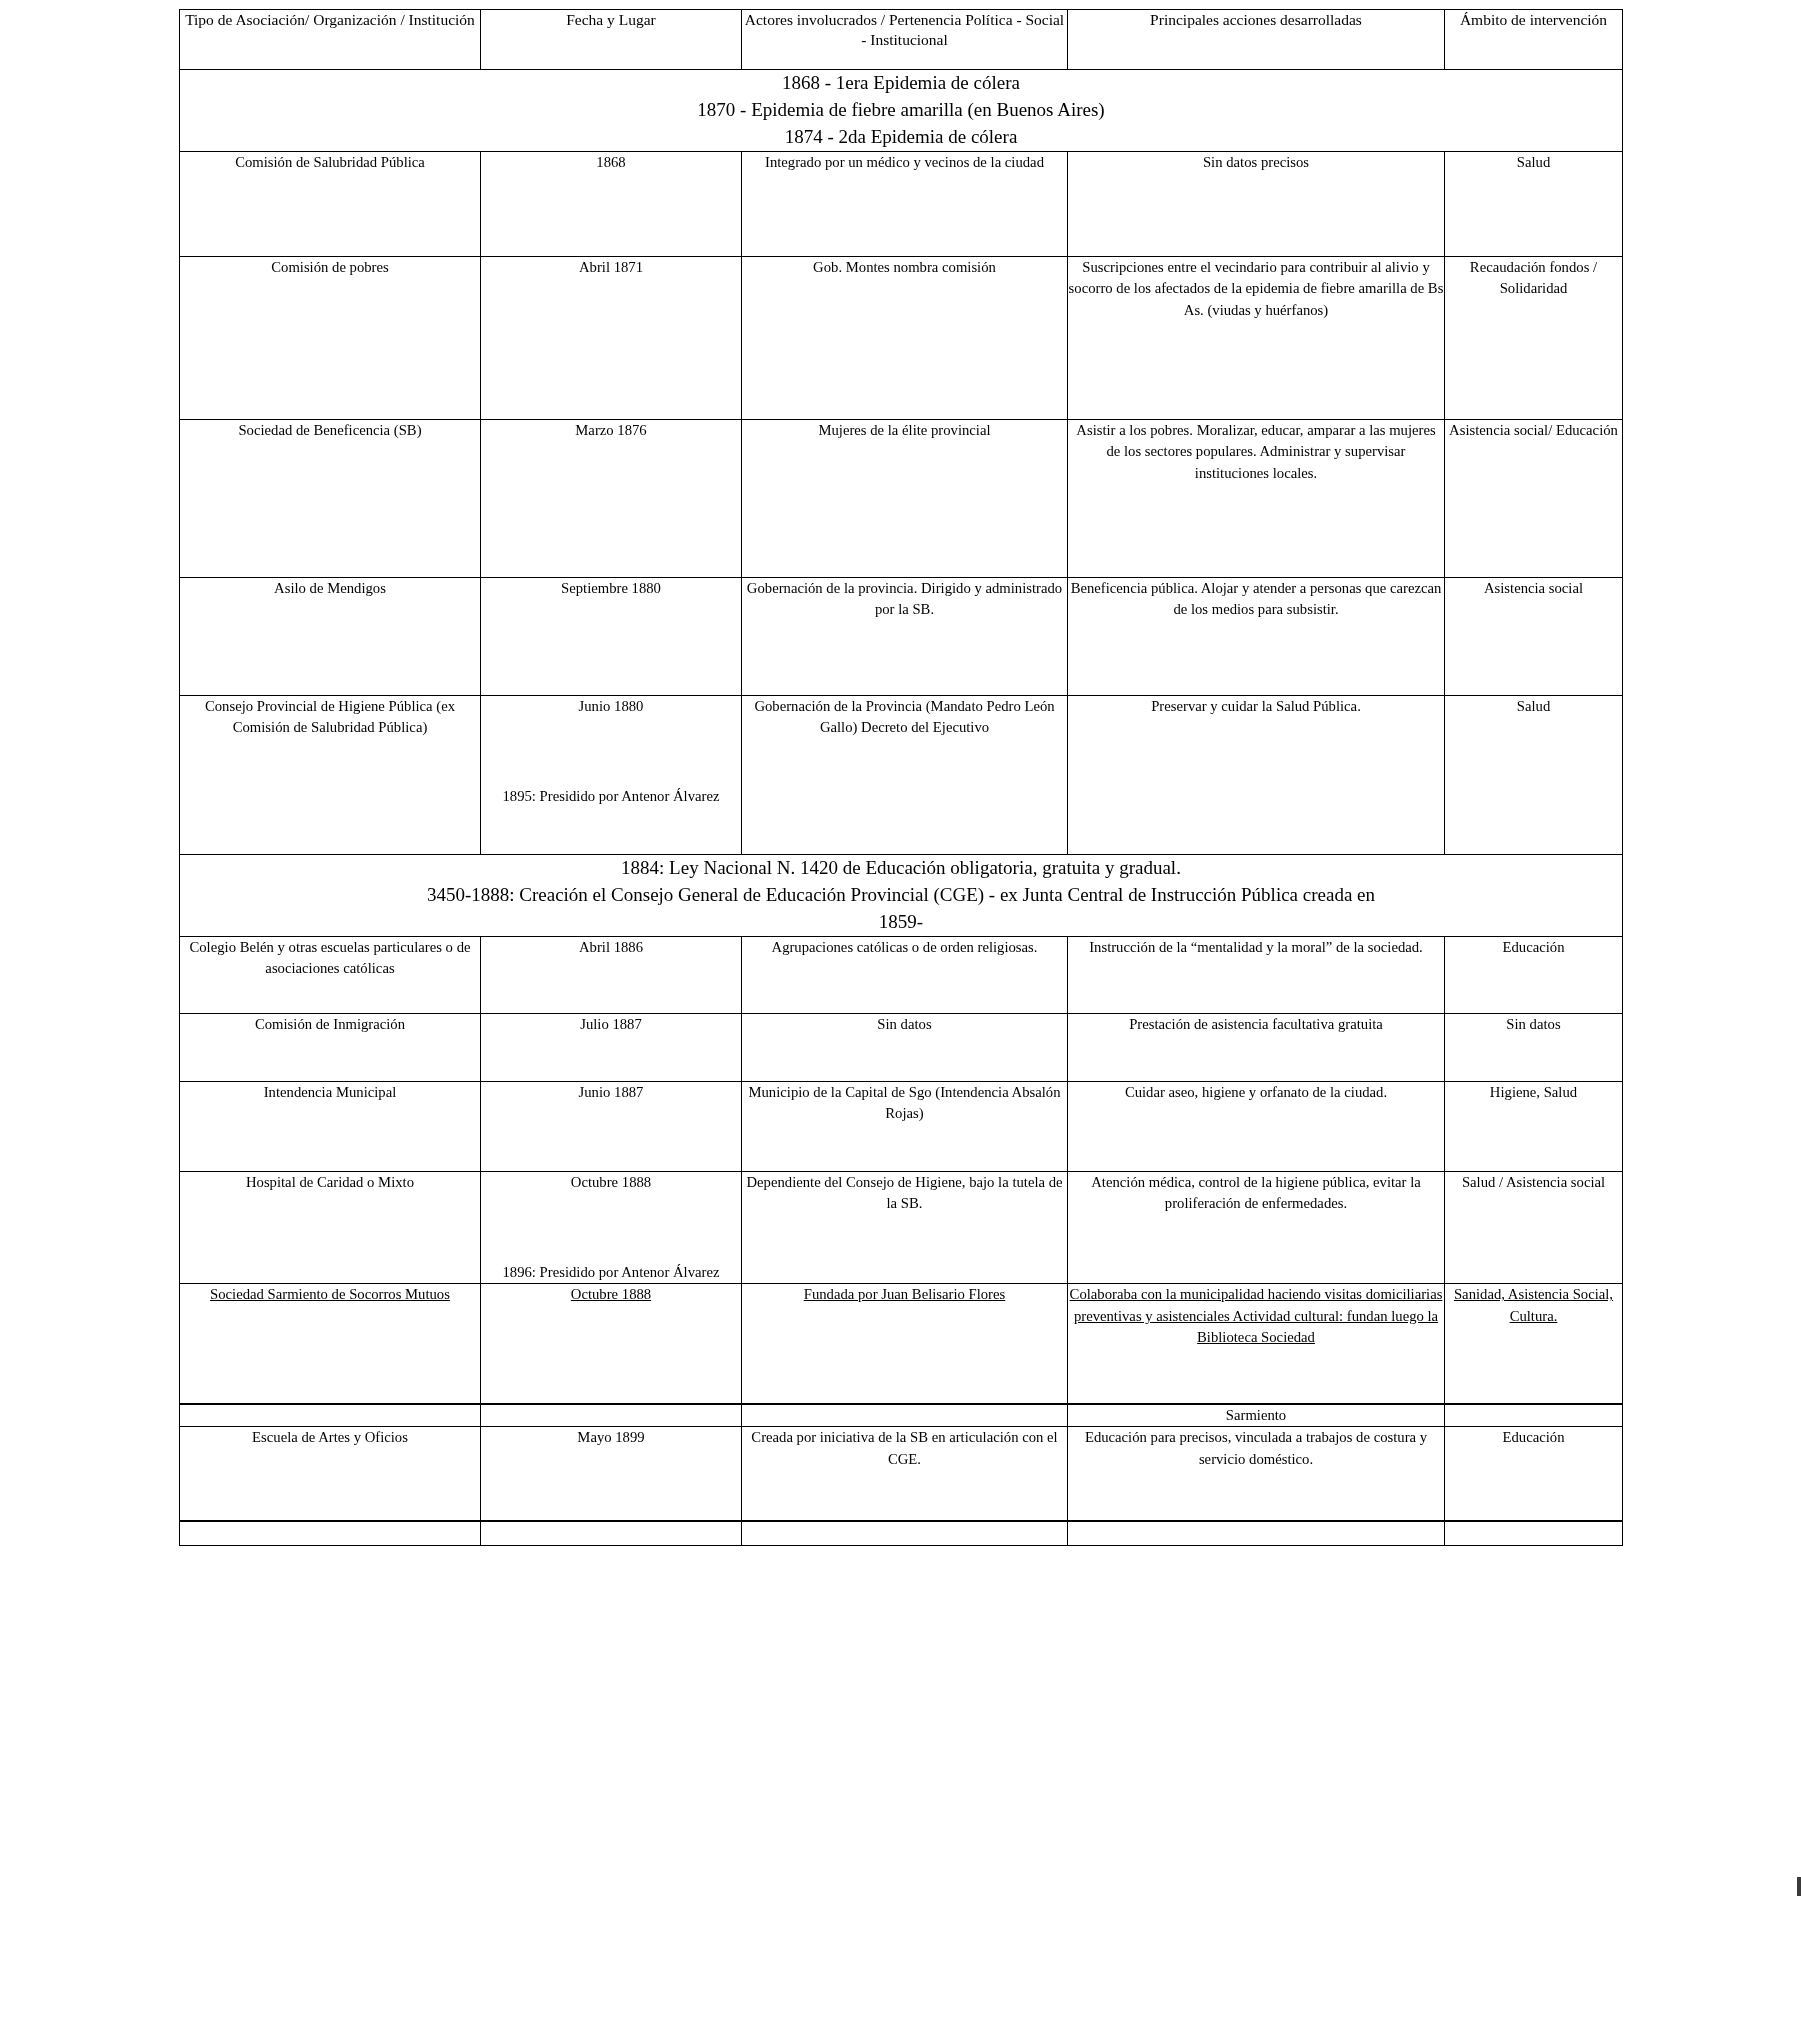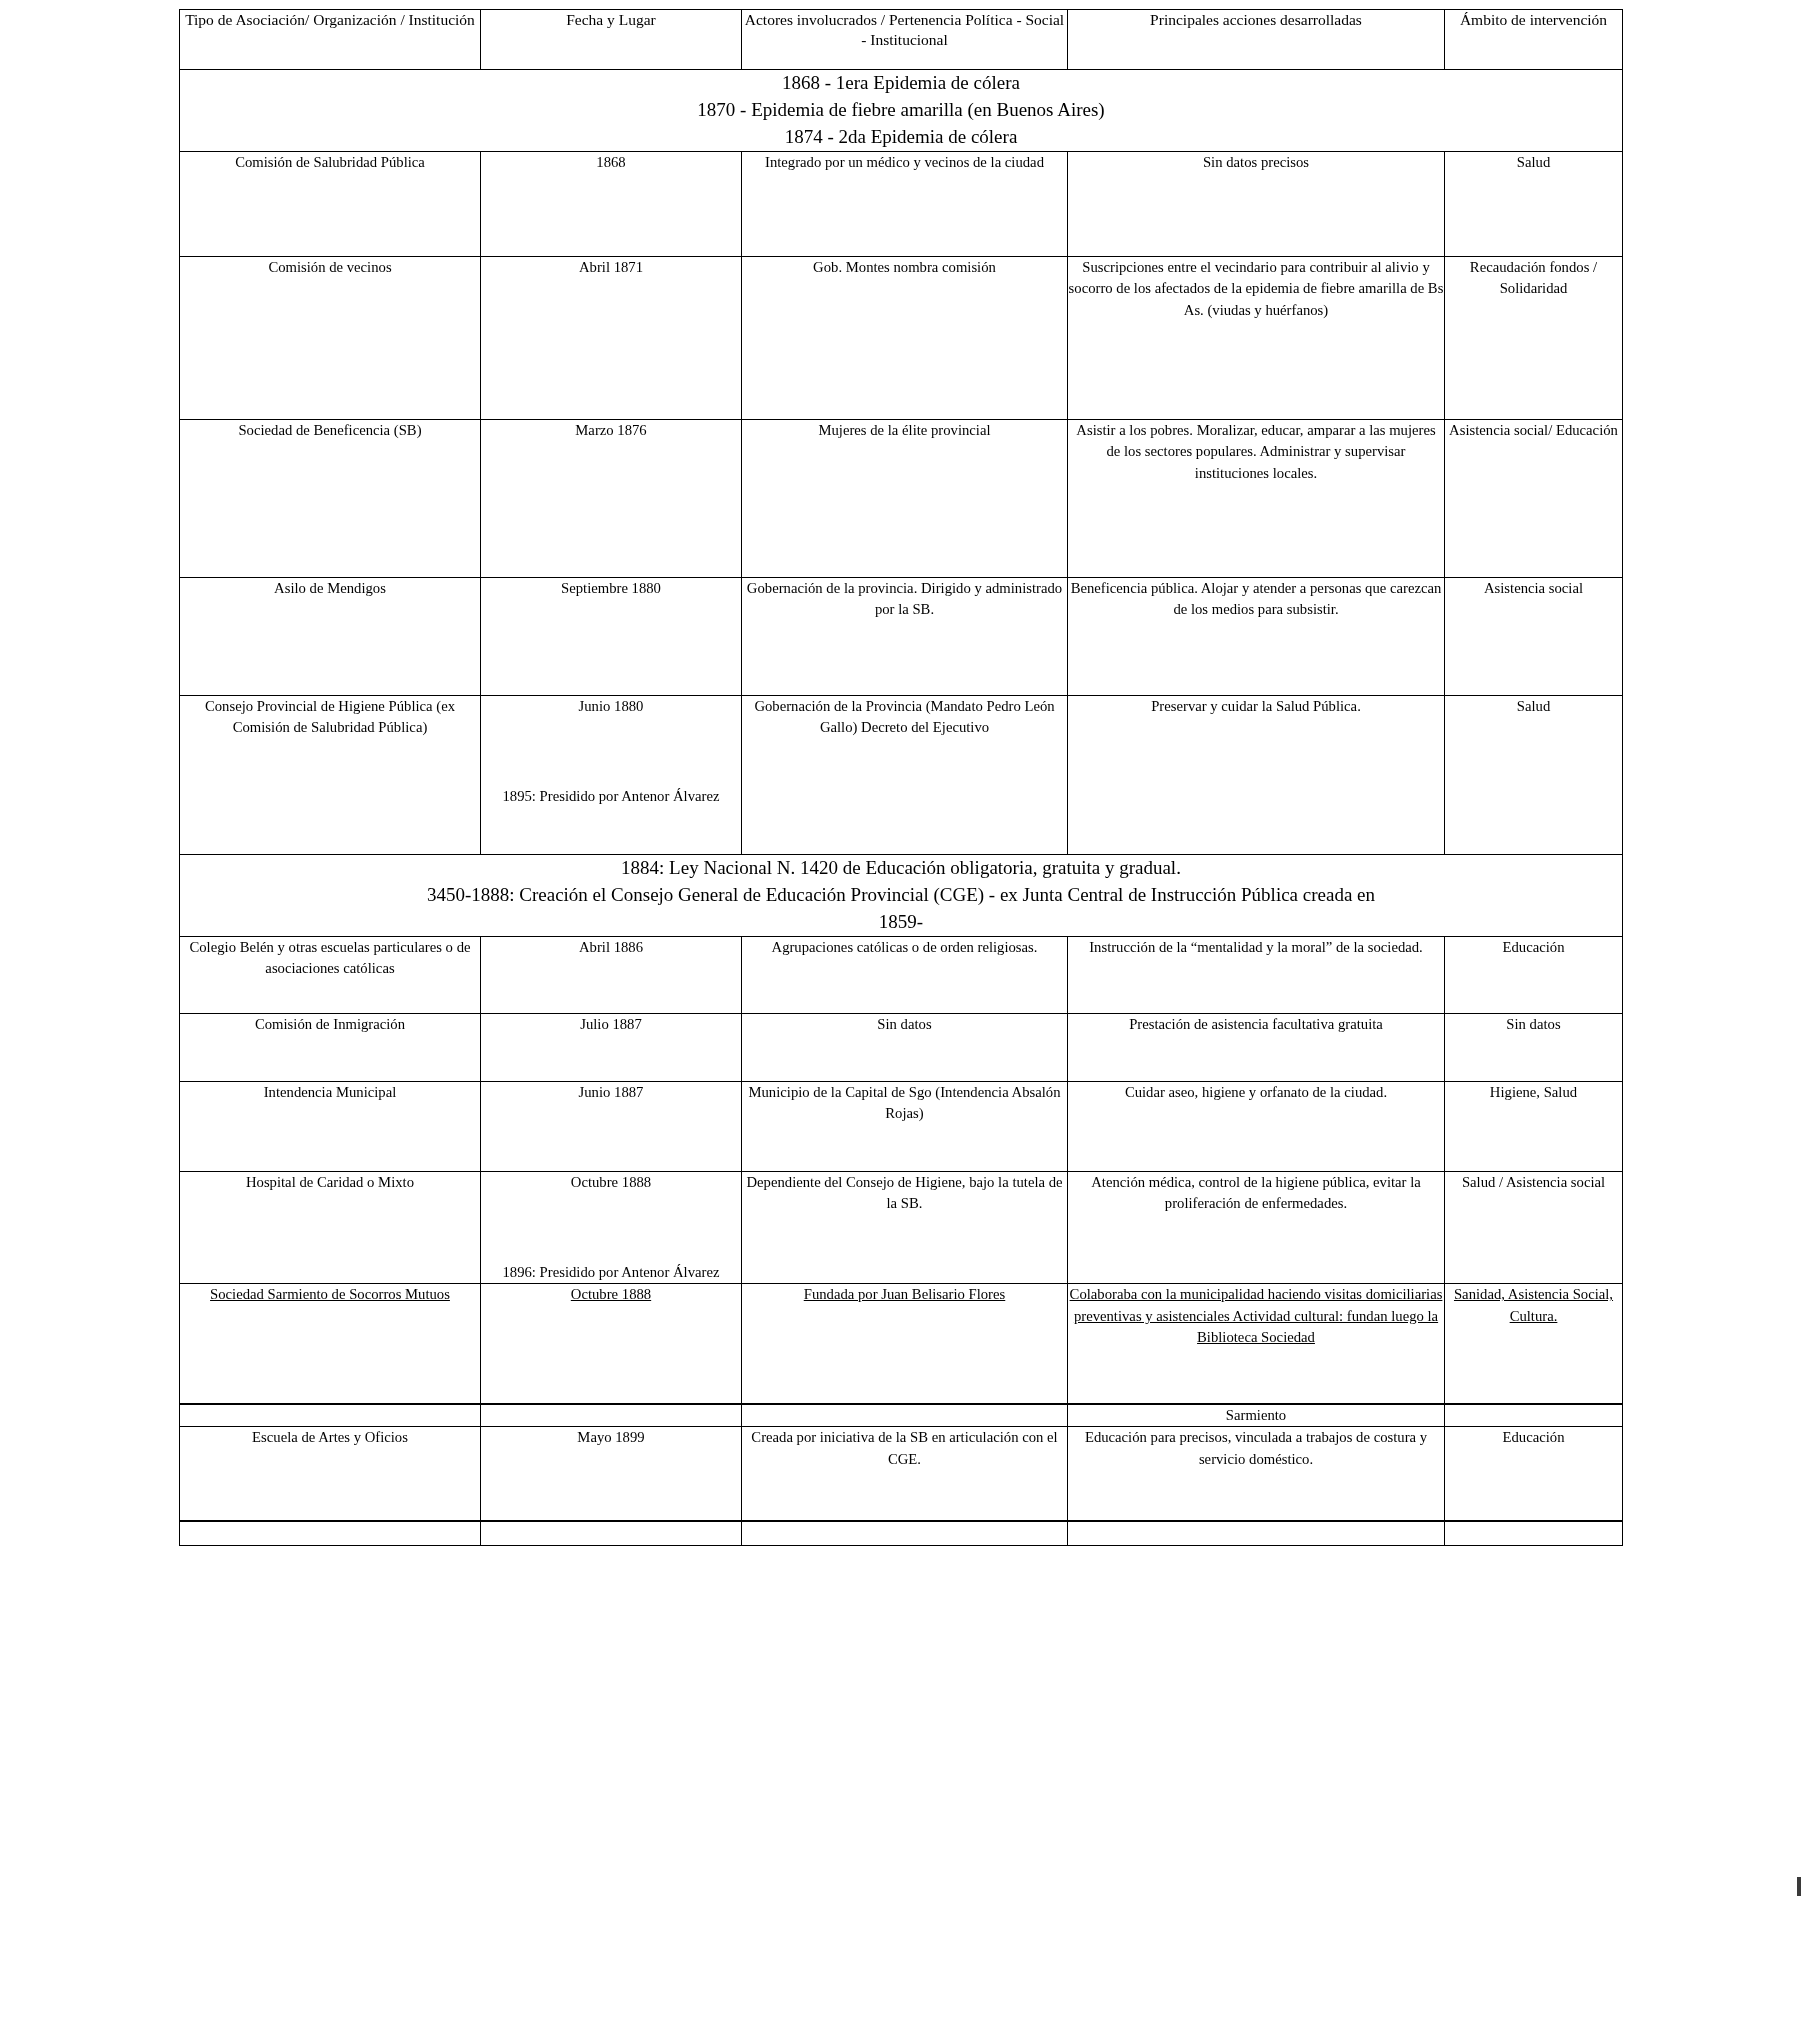--- a/index.html
+++ b/index.html
@@ -158,21 +158,21 @@
 
       <tr style="height:105px;">
         <td class="cell pad-t-sm">Comisión de Salubridad Pública</td>
         <td class="cell pad-t-sm">1868</td>
         <td class="cell pad-t-sm">Integrado por un médico y vecinos de la ciudad</td>
         <td class="cell pad-t-sm">Sin datos precisos</td>
         <td class="cell pad-t-sm">Salud</td>
       </tr>
 
       <tr style="height:163px;">
-        <td class="cell pad-t-lg">Comisión de vecinos</td>
+        <td class="cell pad-t-lg">Comisión de pobres</td>
         <td class="cell pad-t-lg">Abril 1871</td>
         <td class="cell pad-t-lg">Gob. Montes nombra comisión</td>
         <td class="cell pad-t-md">Suscripciones entre el vecindario para contribuir al alivio y socorro de los afectados de la epidemia de fiebre amarilla de Bs As. (viudas y huérfanos)</td>
         <td class="cell pad-t-lg">Recaudación fondos / Solidaridad</td>
       </tr>
 
       <tr style="height:158px;">
         <td class="cell pad-t-md">Sociedad de Beneficencia (SB)</td>
         <td class="cell pad-t-md">Marzo 1876</td>
         <td class="cell pad-t-md">Mujeres de la élite provincial</td>

